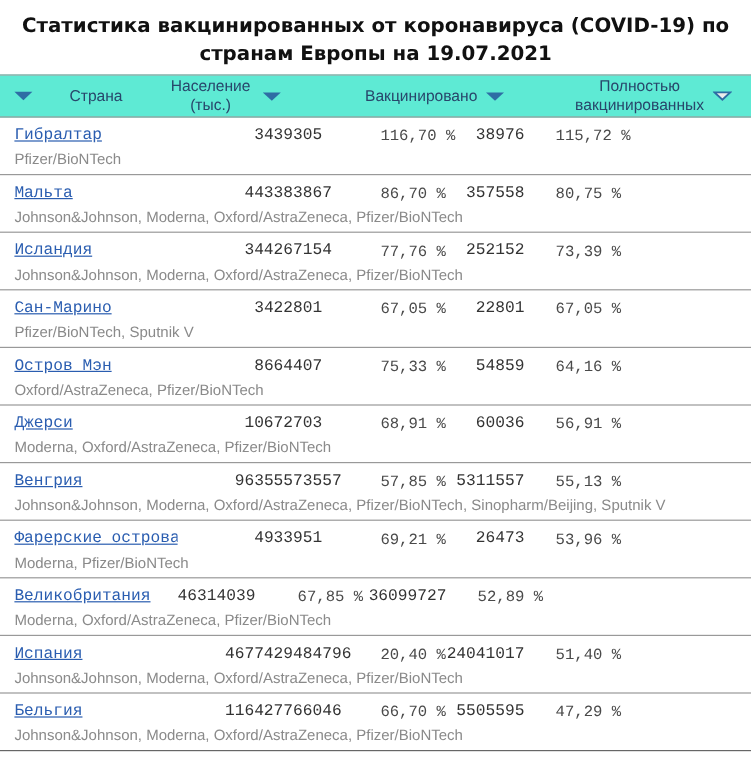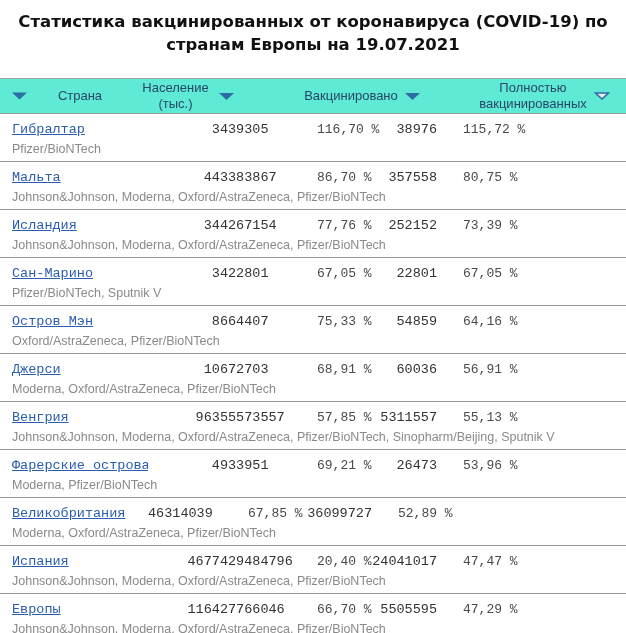--- a/index.html
+++ b/index.html
@@ -13,21 +13,21 @@
   }
   .title {
     padding-top:10px;
     text-align:center;
     font-family:"DejaVu Sans", sans-serif;
     font-weight:bold;
     font-size:16.5px;
     line-height:23px;
     color:#111;
     white-space:pre-line;
-    margin-bottom:22px;
+    margin-bottom:6px;
   }
   
   .thead {
     position:relative;
     height:36px;
     background:#5eead4;
     border-top:1px solid #a5a5a5;
     border-bottom:1px solid #999;
     color:#28476b;
     font-size:13px;
@@ -215,27 +215,27 @@
       </div>
       <div class="vaccines">Moderna, Oxford/AstraZeneca, Pfizer/BioNTech</div>
     </div>
     <div class="row">
       <div class="main">
         <div class="c-country"><a>Испания</a></div>
         <div class="c-pop">46774</div>
         <div class="c-vacc">29484796</div>
         <div class="c-vaccp">20,40 %</div>
         <div class="c-full">24041017</div>
-        <div class="c-fullp">47,47 %</div>
-      </div>
-      <div class="vaccines">Johnson&amp;Johnson, Moderna, Oxford/AstraZeneca, Pfizer/BioNTech</div>
-    </div>
-    <div class="row">
-      <div class="main">
-        <div class="c-country"><a>Европы</a></div>
+        <div class="c-fullp">51,40 %</div>
+      </div>
+      <div class="vaccines">Johnson&amp;Johnson, Moderna, Oxford/AstraZeneca, Pfizer/BioNTech</div>
+    </div>
+    <div class="row">
+      <div class="main">
+        <div class="c-country"><a>Бельгия</a></div>
         <div class="c-pop">11642</div>
         <div class="c-vacc">7766046</div>
         <div class="c-vaccp">66,70 %</div>
         <div class="c-full">5505595</div>
         <div class="c-fullp">47,29 %</div>
       </div>
       <div class="vaccines">Johnson&amp;Johnson, Moderna, Oxford/AstraZeneca, Pfizer/BioNTech</div>
     </div>
   </div>
 

